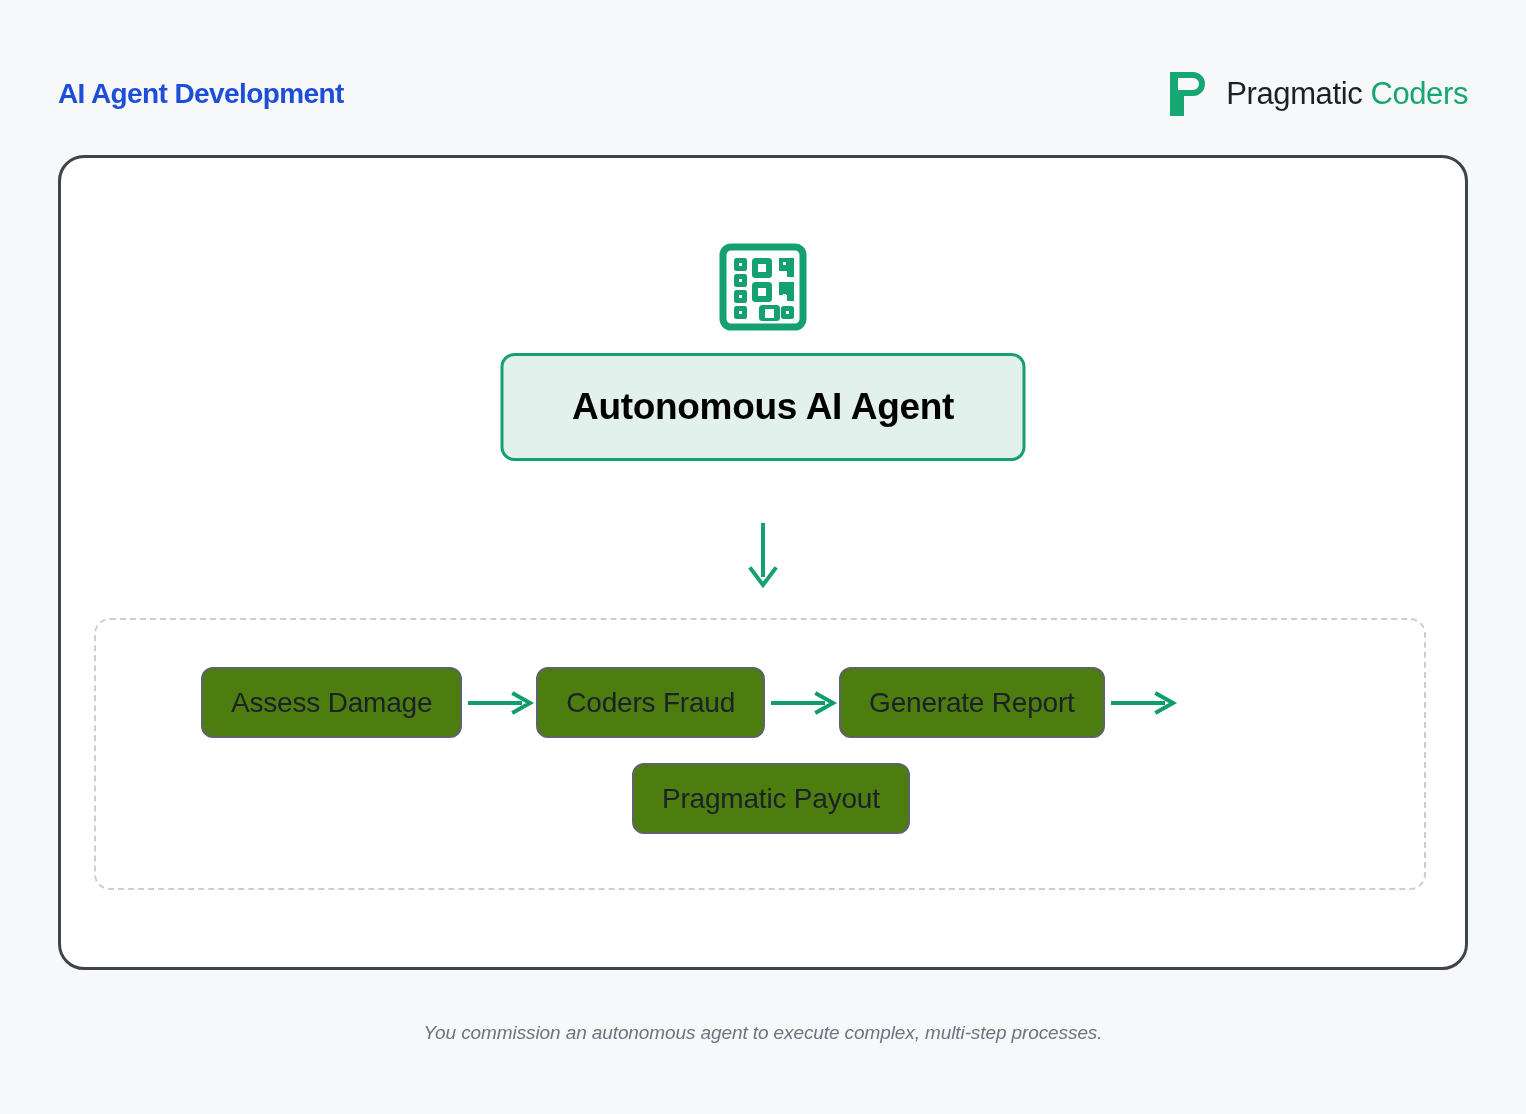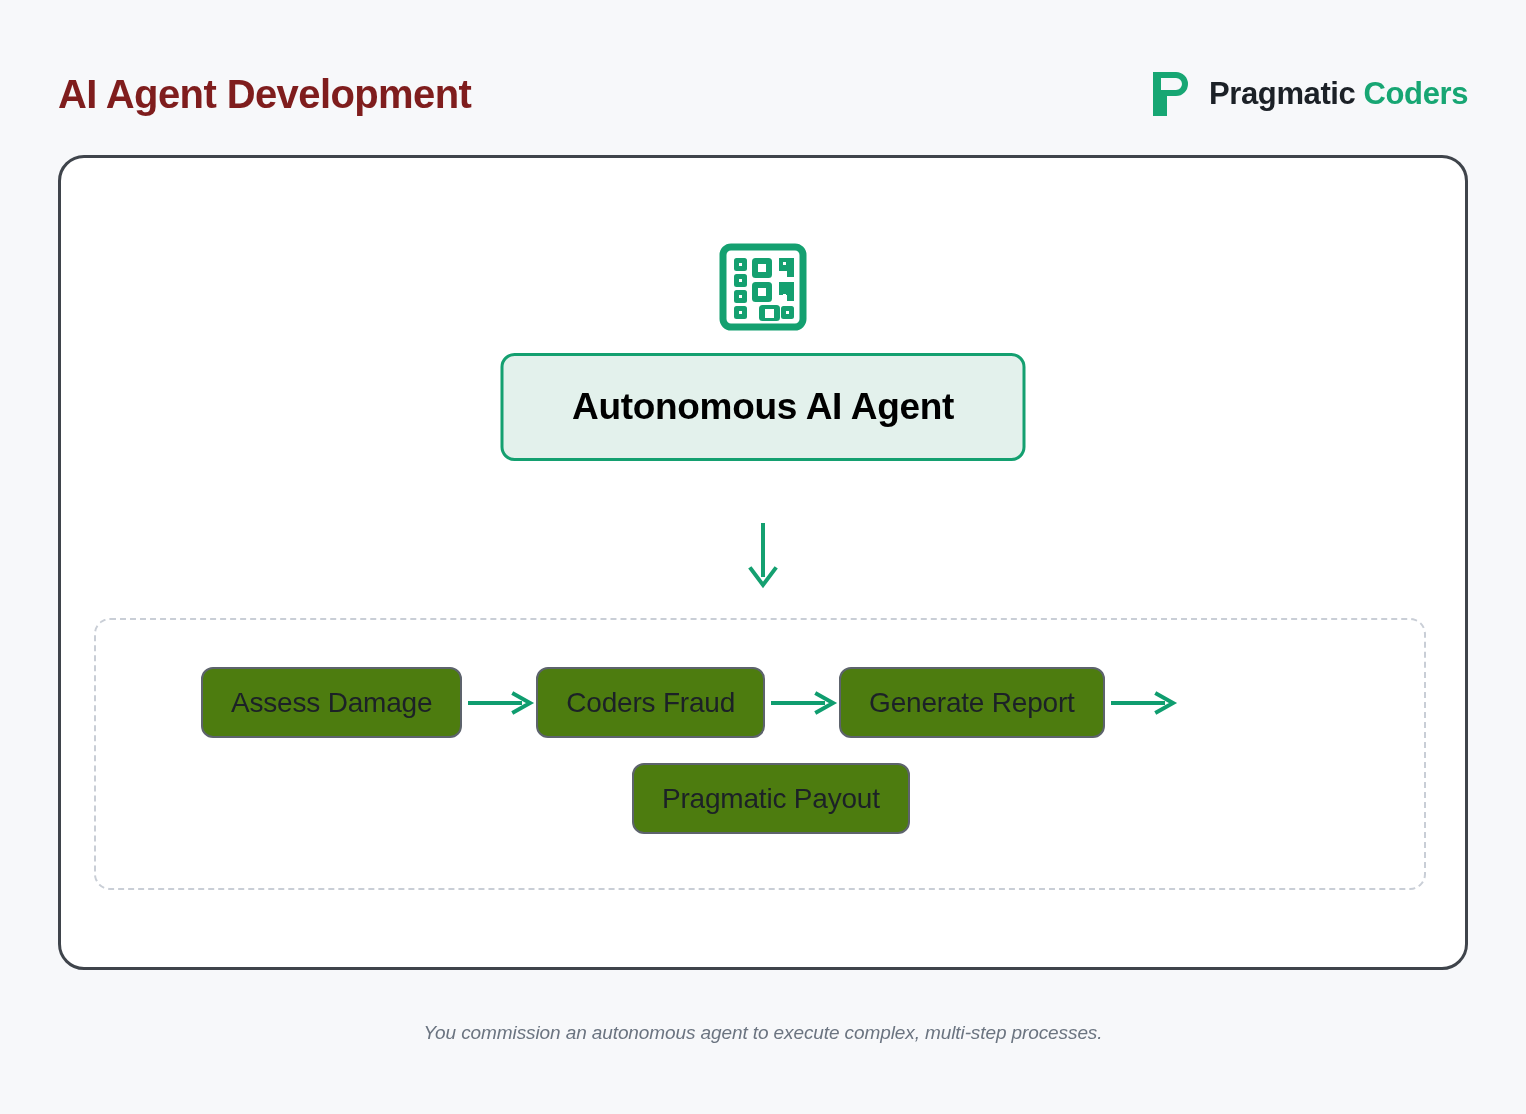--- a/index.html
+++ b/index.html
@@ -26,41 +26,41 @@
     position: absolute;
     top: 58px;
     left: 58px;
     right: 58px;
     height: 72px;
     display: flex;
     align-items: center;
     justify-content: space-between;
   }
   .page-title {
-    font-size: 40px;
+    font-size: 28px;
     font-weight: bold;
-    color: #7f1d1d;
+    color: #1d4ed8;
     letter-spacing: -0.6px;
     line-height: 1;
     white-space: nowrap;
   }
   .brand {
     display: flex;
     align-items: center;
     gap: 14px;
   }
   .brand-mark {
     width: 44px;
     height: 50px;
     flex: 0 0 auto;
     display: block;
   }
   .brand-text {
     font-size: 31px;
-    font-weight: bold;
+    font-weight: normal;
     letter-spacing: -0.4px;
     white-space: nowrap;
   }
   .brand-text .b1 { color: #1c2127; }
   .brand-text .b2 { color: #17a673; }
 
   
   .card {
     position: absolute;
     left: 58px;

